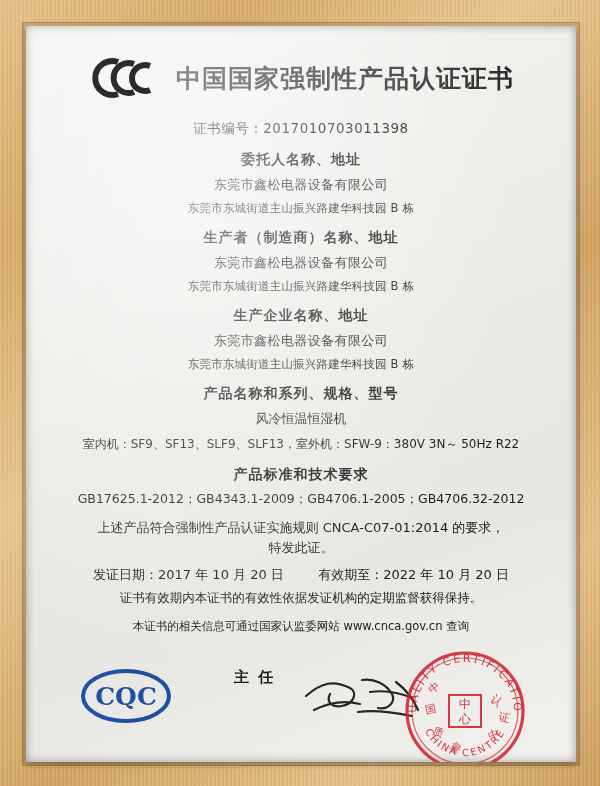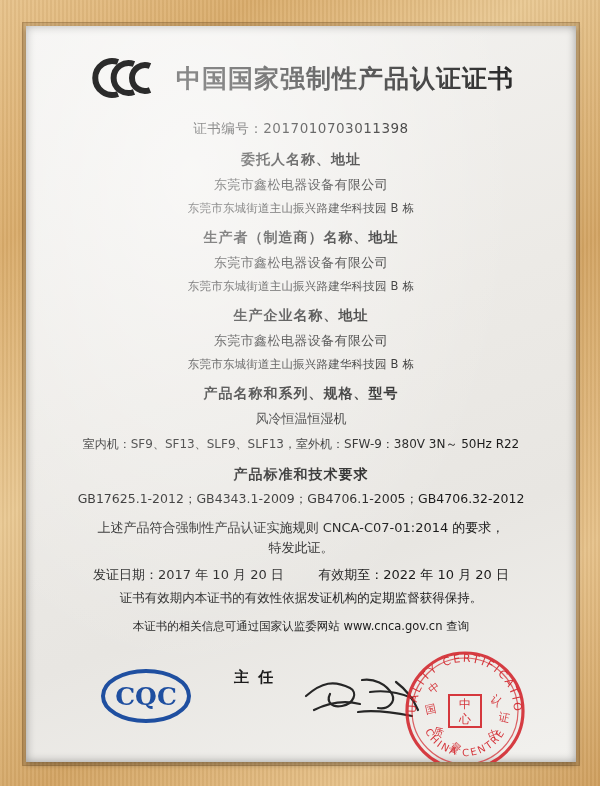--- a/index.html
+++ b/index.html
@@ -83,21 +83,21 @@
   .valid-note{
     margin-top:6px;font-size:12.5px;color:#1b1b1b;font-family:"DejaVu Sans", sans-serif;
   }
   .query-note{
     margin-top:12px;font-size:11.5px;color:#1b1b1b;font-family:"DejaVu Sans", sans-serif;
   }
 
   
   .sig-area{position:relative;height:120px;margin-top:8px;}
   .cqc-logo{
-    position:absolute;left:48px;top:26px;width:92px;height:56px;
+    position:absolute;left:28px;top:26px;width:92px;height:56px;
   }
   .director{
     position:absolute;left:182px;top:26px;
     font-size:15px;font-weight:bold;color:#1b1b1b;font-family:"DejaVu Sans", sans-serif;letter-spacing:2px;text-align:center;
   }
   .signature{
     position:absolute;left:248px;top:24px;width:130px;height:60px;
   }
   .seal{
     position:absolute;right:22px;top:6px;width:126px;height:126px;

